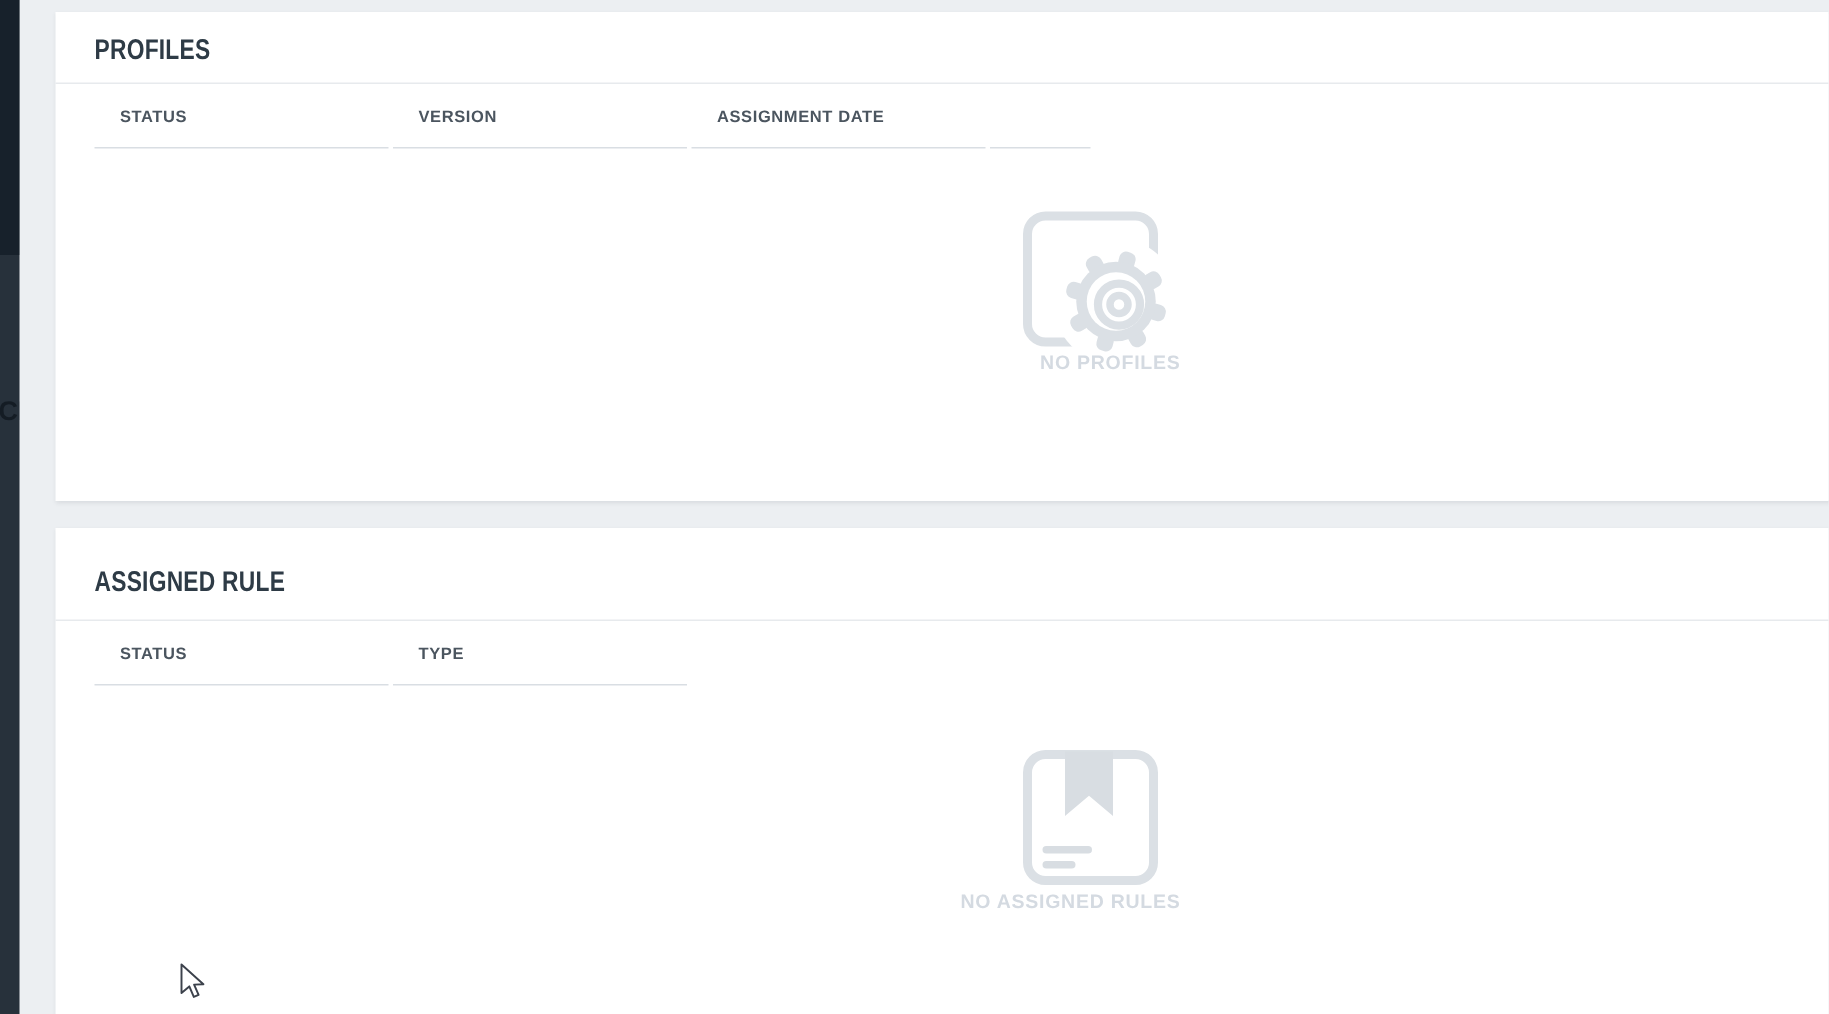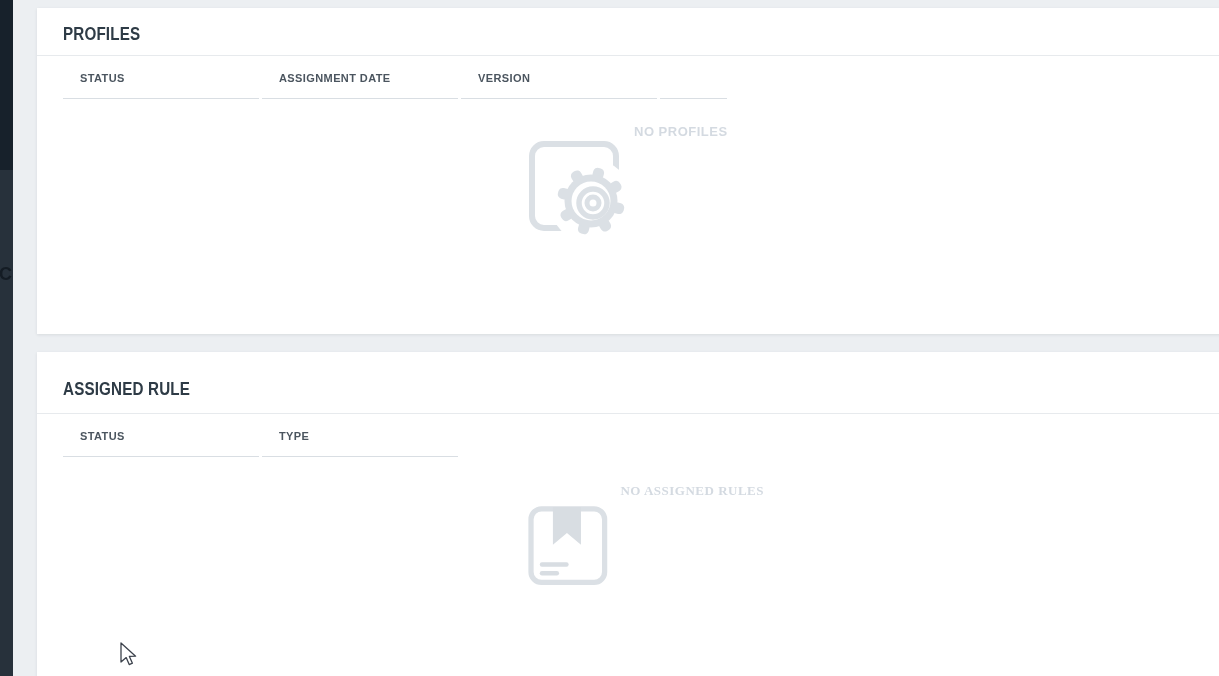--- a/index.html
+++ b/index.html
@@ -29,24 +29,24 @@
   .title-row{padding:15px 0 0 26px;height:47px;}
   .panel-rules .title-row{padding-top:26px;height:61px;}
   .divider{height:1px;background:var(--divider);width:100%;}
 
   .thead{display:flex;padding-left:26px;height:43px;align-items:stretch;}
   .th{width:196px;margin-right:3px;border-bottom:1px solid var(--column-underline);
       font-size:11px;font-weight:bold;color:var(--header-text);letter-spacing:.4px;
       padding:16px 0 0 17px;white-space:nowrap;}
   .th-extra{width:67px;}
 
-  .empty{position:absolute;left:607px;width:240px;transform:translateX(-50%);
-         display:flex;flex-direction:row;align-items:flex-start;}
+  .empty{position:absolute;left:630px;width:240px;transform:translateX(-50%);
+         display:flex;flex-direction:column;align-items:flex-end;}
   .panel-profiles .empty{top:128px;}
-  .panel-rules .empty{top:143px;font-family:Liberation Serif, serif;}
+  .panel-rules .empty{top:143px;}
   .empty-label{margin-top:-12px;font-size:13px;font-weight:bold;color:var(--empty-text);
                letter-spacing:.5px;white-space:nowrap;}
   .empty svg{display:block;}
 
   .cursor{position:absolute;left:120px;top:642px;width:17px;height:24px;}
 </style>
 </head>
 <body>
 
 <div class="page">
@@ -56,22 +56,22 @@
     <div class="sidebar-label">CE</div>
   </div>
 
   <section class="panel panel-profiles">
     <div class="title-row">
       <h2 class="panel-title">PROFILES</h2>
     </div>
     <div class="divider"></div>
     <div class="thead">
       <div class="th">STATUS</div>
+      <div class="th">VERSION</div>
       <div class="th">ASSIGNMENT DATE</div>
-      <div class="th">VERSION</div>
       <div class="th th-extra"></div>
     </div>
     <div class="empty">
       <svg width="110" height="110" viewBox="0 0 110 110" aria-hidden="true">
         <rect x="8" y="8" width="84" height="84" rx="12" fill="none" stroke="#dbe0e5" stroke-width="6"></rect>
         <circle cx="67" cy="65" r="42" fill="#ffffff"></circle>
         <g fill="#dbe0e5" transform="rotate(15 67 65)">
           <rect x="61.5" y="31" width="11" height="12" rx="4.5"></rect>
           <rect x="61.5" y="31" width="11" height="12" rx="4.5" transform="rotate(45 67 65)"></rect>
           <rect x="61.5" y="31" width="11" height="12" rx="4.5" transform="rotate(90 67 65)"></rect>

